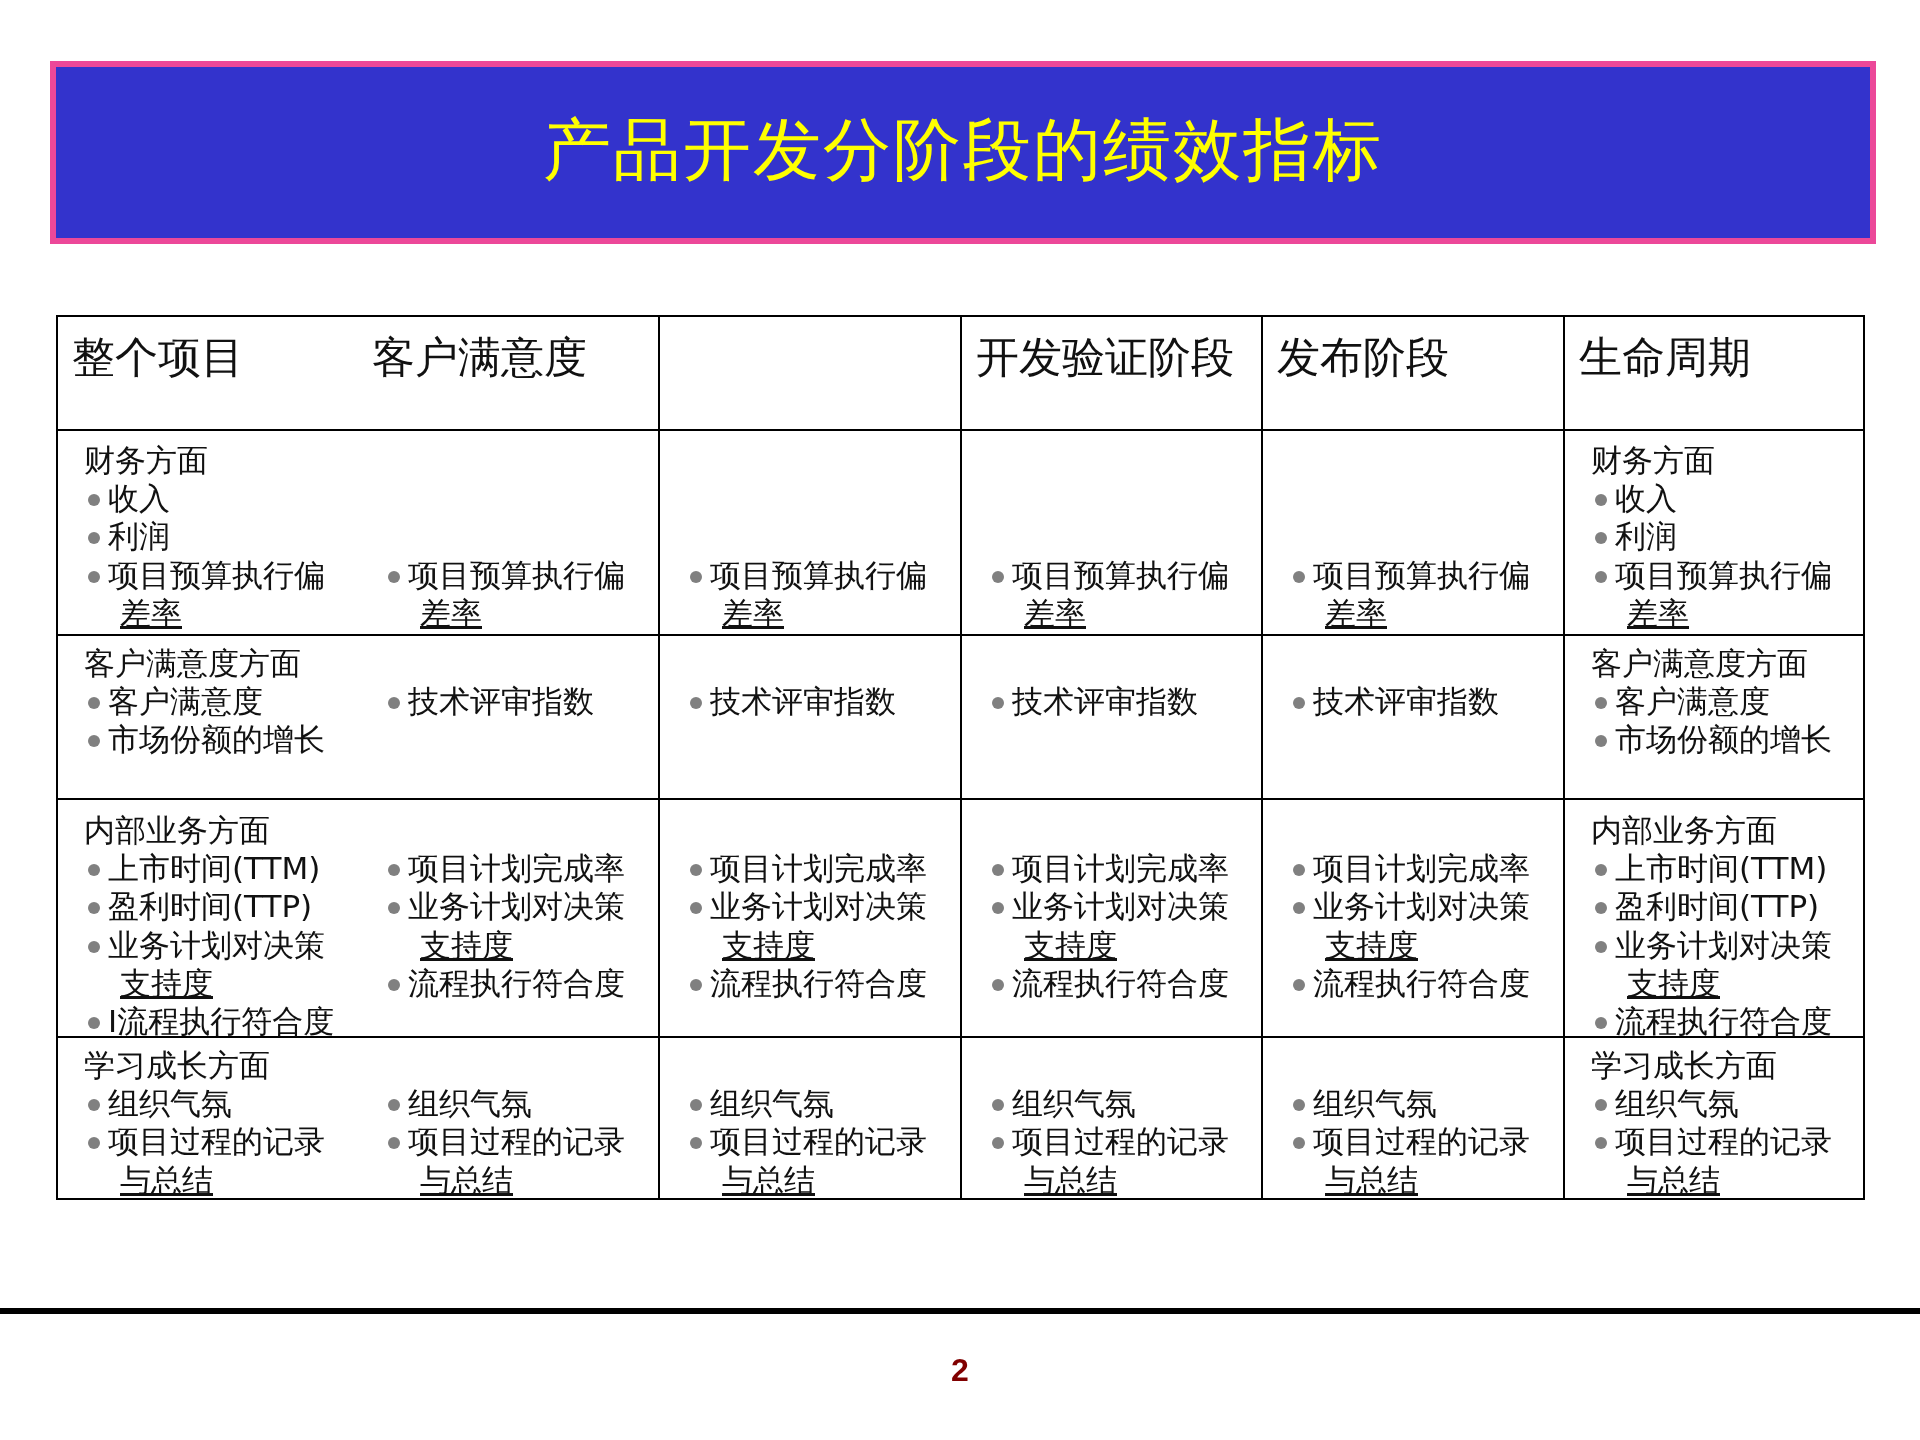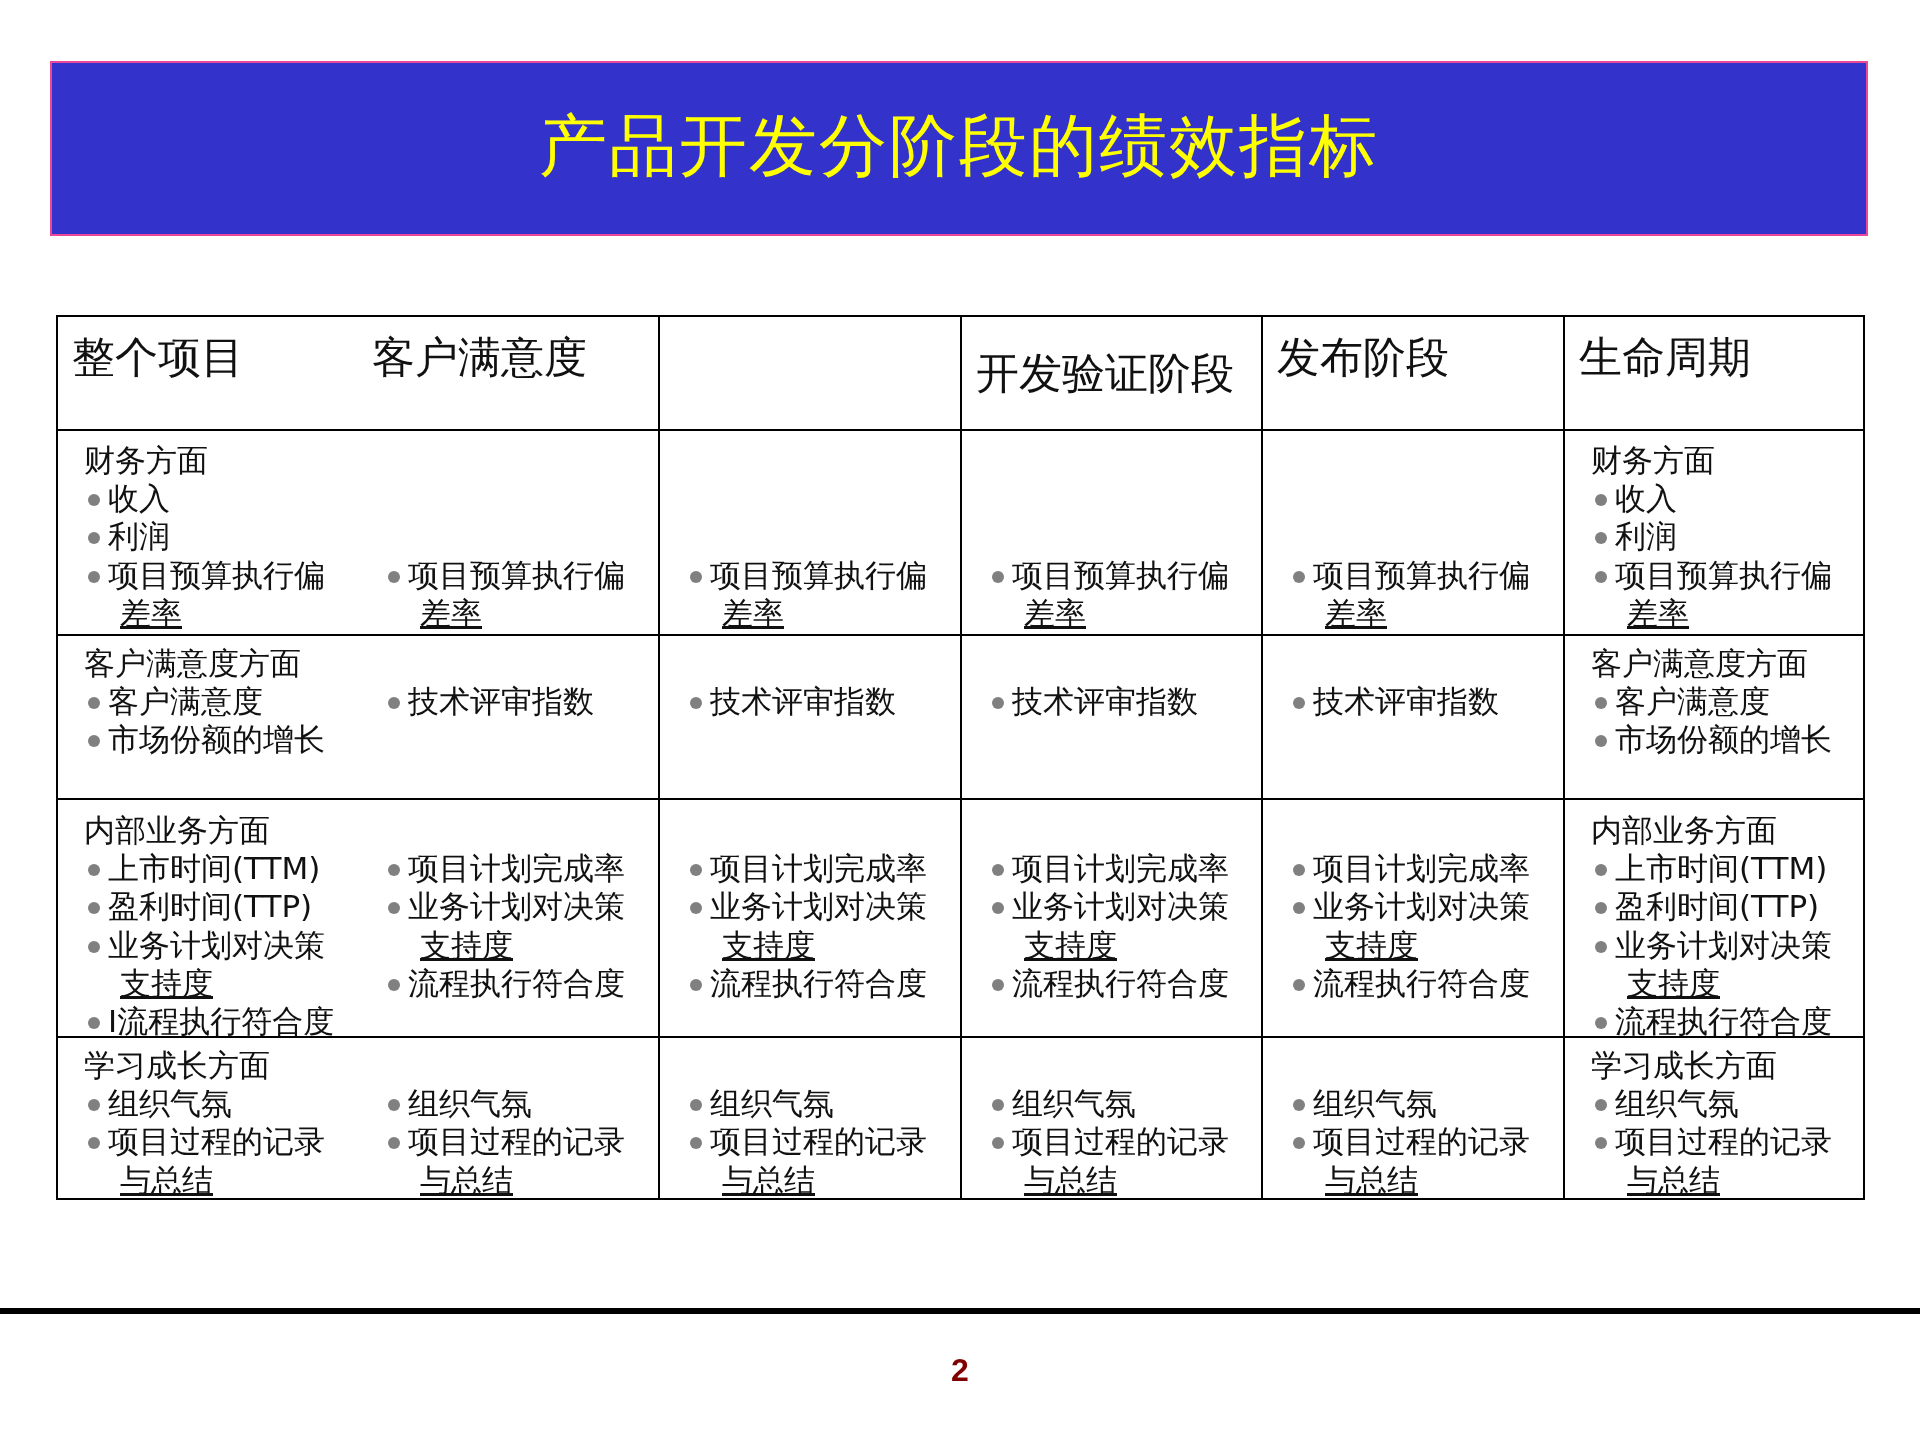--- a/index.html
+++ b/index.html
@@ -4,21 +4,21 @@
   <style>
     html, body { margin: 0; padding: 0; }
     body {
       width: 1920px; height: 1440px; position: relative; overflow: hidden;
       background: #ffffff;
       font-family: "DejaVu Sans", "Liberation Sans", sans-serif;
       color: #000;
     }
     .title-box {
       position: absolute; left: 50px; top: 61px; width: 1814px; height: 171px;
-      background: #3333CC; border: 2px solid #ec4899;
+      background: #3333CC; border: 6px solid #ec4899;
       display: flex; align-items: center; justify-content: center;
     }
     .title-text {
       color: #FFFF00; font-size: 68px; letter-spacing: 2px;
       font-family: "DejaVu Serif", "Liberation Serif", serif;
       margin-top: -4px;
     }
     .grid {
       position: absolute; left: 56px; top: 315px; width: 1809px; height: 885px;
       border: 2px solid #000; box-sizing: border-box;
@@ -65,21 +65,21 @@
     <div class="col" style="left: 600px;"></div>
     <div class="col" style="left: 902px;"></div>
     <div class="col" style="left: 1203px;"></div>
     <div class="col" style="left: 1505px;"></div>
     <div class="hline" style="top: 112px;"></div>
     <div class="hline" style="top: 317px;"></div>
     <div class="hline" style="top: 481px;"></div>
     <div class="hline" style="top: 719px;"></div>
     <div class="hdr" style="left: 0px; top: 0px; width: 300px;">整个项目</div>
     <div class="hdr" style="left: 300px; top: 0px; width: 302px;">客户满意度</div>
-    <div class="hdr" style="left: 904px; top: 0px; width: 301px; margin-top: 16px;">开发验证阶段</div>
+    <div class="hdr" style="left: 904px; top: 0px; width: 301px;">开发验证阶段</div>
     <div class="hdr" style="left: 1205px; top: 0px; width: 361px;">发布阶段</div>
     <div class="hdr" style="left: 1507px; top: 0px; width: 282px;">生命周期</div>
     <div class="cell" style="left: 0px; top: 114px; width: 300px; height: 205px; padding-top: 10px;">
       <div class="line">财务方面</div>
       <div class="line bullet-line"><span class="dot"></span><span>收入</span></div>
       <div class="line bullet-line"><span class="dot"></span><span>利润</span></div>
       <div class="line bullet-line"><span class="dot"></span><span>项目预算执行偏</span></div>
       <div class="line cont">差率</div>
     </div>
     <div class="cell" style="left: 300px; top: 114px; width: 302px; height: 205px; padding-top: 124.6px;">

